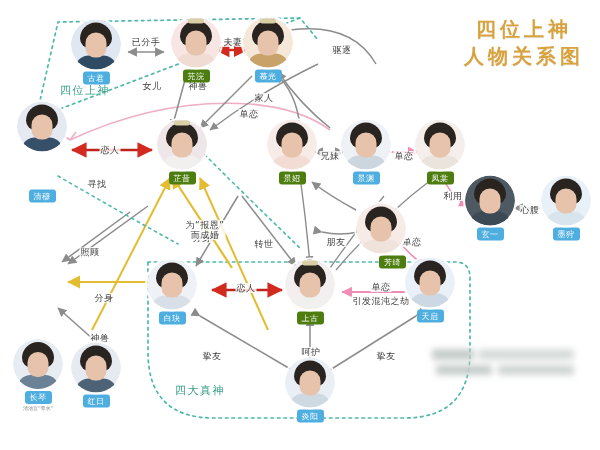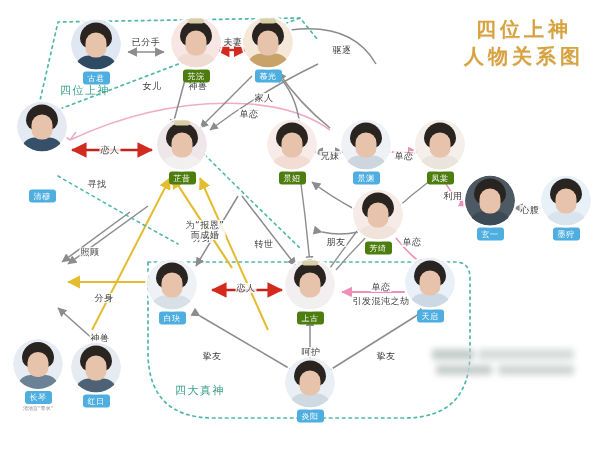--- a/index.html
+++ b/index.html
@@ -383,21 +383,21 @@
     </div>
   <div class="node" id="n9" style="left: 566px; top: 208px;">
       <div class="photo">
         <div class="bg" style="background: rgb(232, 241, 248);"></div>
         <div class="body" style="background: rgb(216, 229, 239);"></div>
         <div class="hair"></div>
         <div class="face"></div>
       </div>
       <div class="label lab-blue">墨狩</div>
     </div>
-  <div class="node" id="n10" style="left: 378px; top: 222px;">
+  <div class="node" id="n10" style="left: 378px; top: 236px; align-items: flex-end;">
       <div class="photo">
         <div class="bg" style="background: rgb(246, 235, 230);"></div>
         <div class="body" style="background: rgb(240, 227, 220);"></div>
         <div class="hair"></div>
         <div class="face"></div>
       </div>
       <div class="label lab-pink">芳绮</div>
     </div>
   <div class="node" id="n12" style="left: 172px; top: 292px; justify-content: flex-end;">
       <div class="photo">

